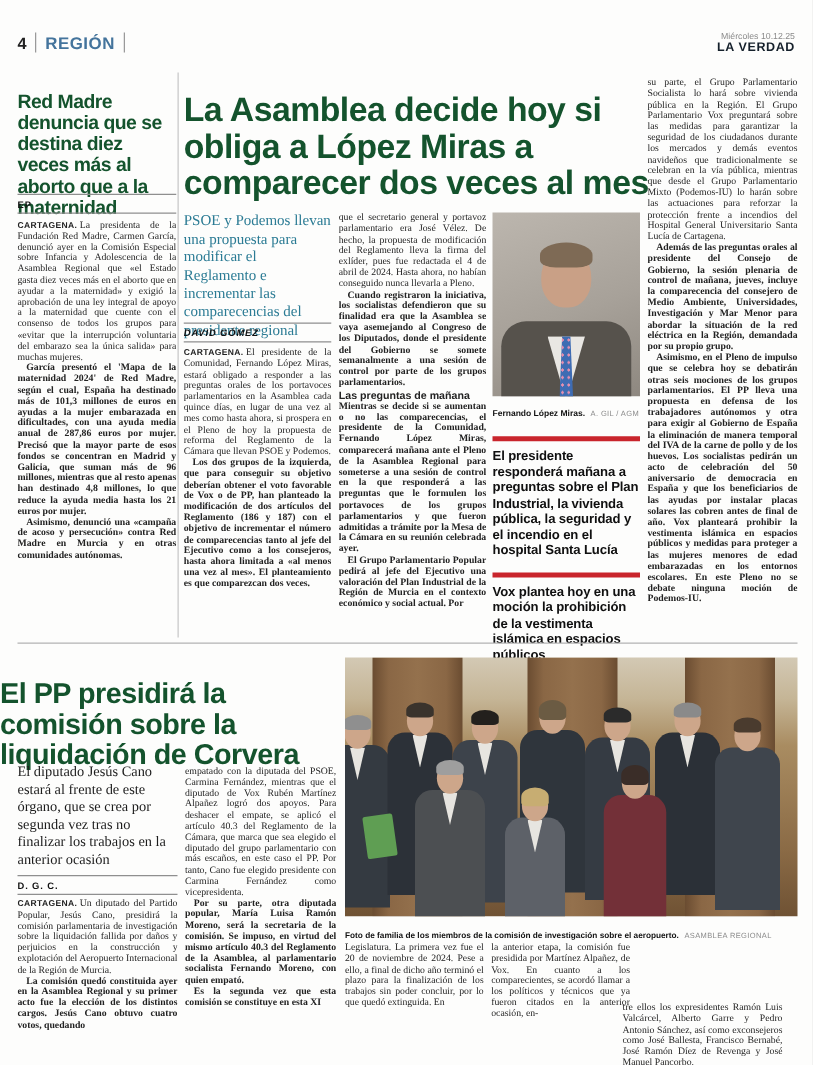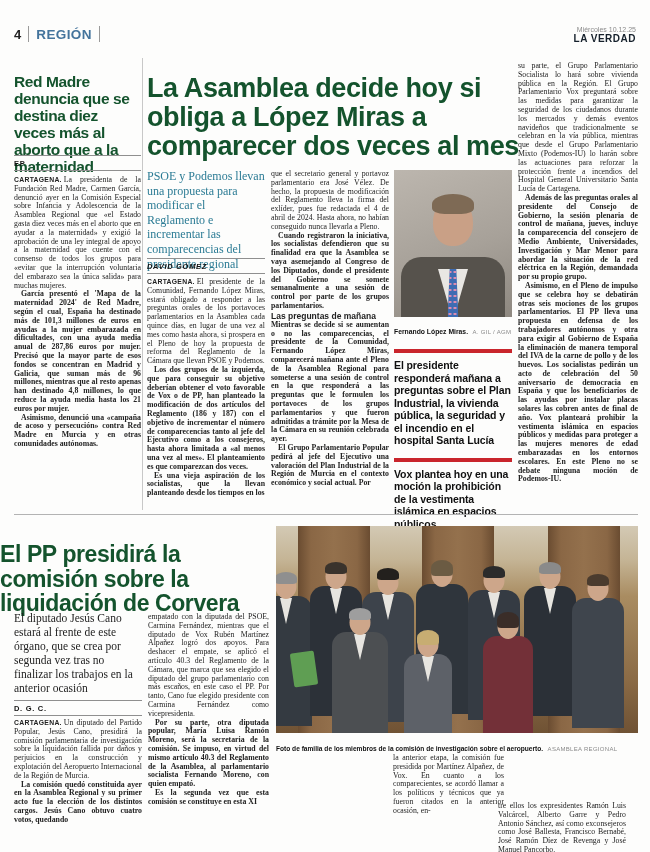--- a/index.html
+++ b/index.html
@@ -110,21 +110,20 @@
     <p>Asimismo, denunció una «campaña de acoso y persecución» contra Red Madre en Murcia y en otras comunidades autónomas.</p>
   </div>
 
   <h1 class="headline m-headline">La Asamblea decide hoy si obliga a López Miras a comparecer dos veces al mes</h1>
   <div class="standfirst m-standfirst">PSOE y Podemos llevan una propuesta para modificar el Reglamento e incrementar las comparecencias del presidente regional</div>
   <div class="byline m-byline">DAVID GÓMEZ</div>
 
   <div class="bodycol m-col1">
     <p><span class="dateline">CARTAGENA.</span><span>El presidente de la Comunidad, Fernando López Miras, estará obligado a responder a las preguntas orales de los portavoces parlamentarios en la Asamblea cada quince días, en lugar de una vez al mes como hasta ahora, si prospera en el Pleno de hoy la propuesta de reforma del Reglamento de la Cámara que llevan PSOE y Podemos.</span></p>
     <p>Los dos grupos de la izquierda, que para conseguir su objetivo deberían obtener el voto favorable de Vox o de PP, han planteado la modificación de dos artículos del Reglamento (186 y 187) con el objetivo de incrementar el número de comparecencias tanto al jefe del Ejecutivo como a los consejeros, hasta ahora limitada a «al menos una vez al mes». El planteamiento es que comparezcan dos veces.</p>
-    <p>Es una vieja aspiración de los socialistas, que la llevan planteando desde los tiempos en los</p>
   </div>
 
   <div class="bodycol m-col2">
     <p>que el secretario general y portavoz parlamentario era José Vélez. De hecho, la propuesta de modificación del Reglamento lleva la firma del exlíder, pues fue redactada el 4 de abril de 2024. Hasta ahora, no habían conseguido nunca llevarla a Pleno.</p>
     <p>Cuando registraron la iniciativa, los socialistas defendieron que su finalidad era que la Asamblea se vaya asemejando al Congreso de los Diputados, donde el presidente del Gobierno se somete semanalmente a una sesión de control por parte de los grupos parlamentarios.</p>
     <p class="subheading">Las preguntas de mañana</p>
     <p style="text-indent:0;">Mientras se decide si se aumentan o no las comparecencias, el presidente de la Comunidad, Fernando López Miras, comparecerá mañana ante el Pleno de la Asamblea Regional para someterse a una sesión de control en la que responderá a las preguntas que le formulen los portavoces de los grupos parlamentarios y que fueron admitidas a trámite por la Mesa de la Cámara en su reunión celebrada ayer.</p>
     <p>El Grupo Parlamentario Popular pedirá al jefe del Ejecutivo una valoración del Plan Industrial de la Región de Murcia en el contexto económico y social actual. Por</p>
   </div>
 
@@ -234,20 +233,23 @@
         <div class="gp-hair" style="background:#3a2d28;height:16px;"></div>
       </div>
     <div class="gp-folder" style="left:16px;top:126px;"></div>
   </div>
 
   <div class="caption group-caption">
     <span class="cap-name" style="font-size:6.6px;">Foto de familia de los miembros de la comisión de investigación sobre el aeropuerto.</span>
     <span class="cap-credit">ASAMBLEA REGIONAL</span>
   </div>
 
+  <div class="bodycol c-col3">
+    <p>Legislatura. La primera vez fue el 20 de noviembre de 2024. Pese a ello, a final de dicho año terminó el plazo para la finalización de los trabajos sin poder concluir, por lo que quedó extinguida. En</p>
+  </div>
   <div class="bodycol c-col4">
     <p>la anterior etapa, la comisión fue presidida por Martínez Alpañez, de Vox. En cuanto a los comparecientes, se acordó llamar a los políticos y técnicos que ya fueron citados en la anterior ocasión, en-</p>
   </div>
   <div class="bodycol c-col5">
     <p>tre ellos los expresidentes Ramón Luis Valcárcel, Alberto Garre y Pedro Antonio Sánchez, así como exconsejeros como José Ballesta, Francisco Bernabé, José Ramón Díez de Revenga y José Manuel Pancorbo.</p>
   </div>
 
 </div>
 
 </body></html>

